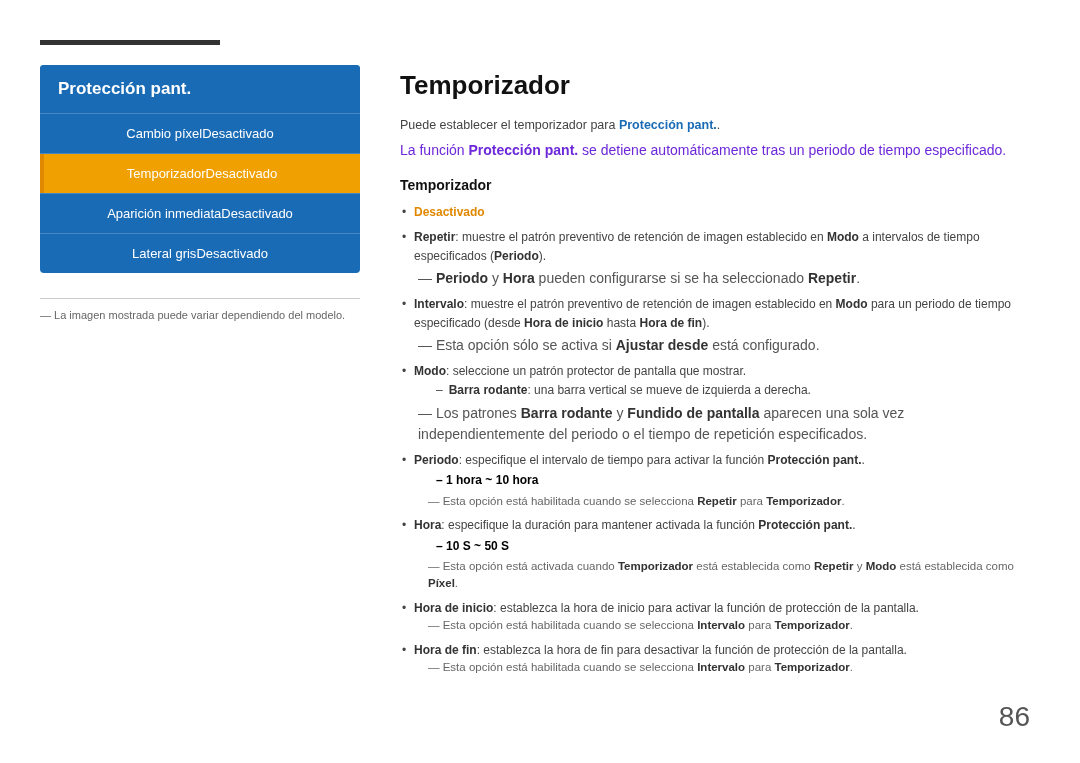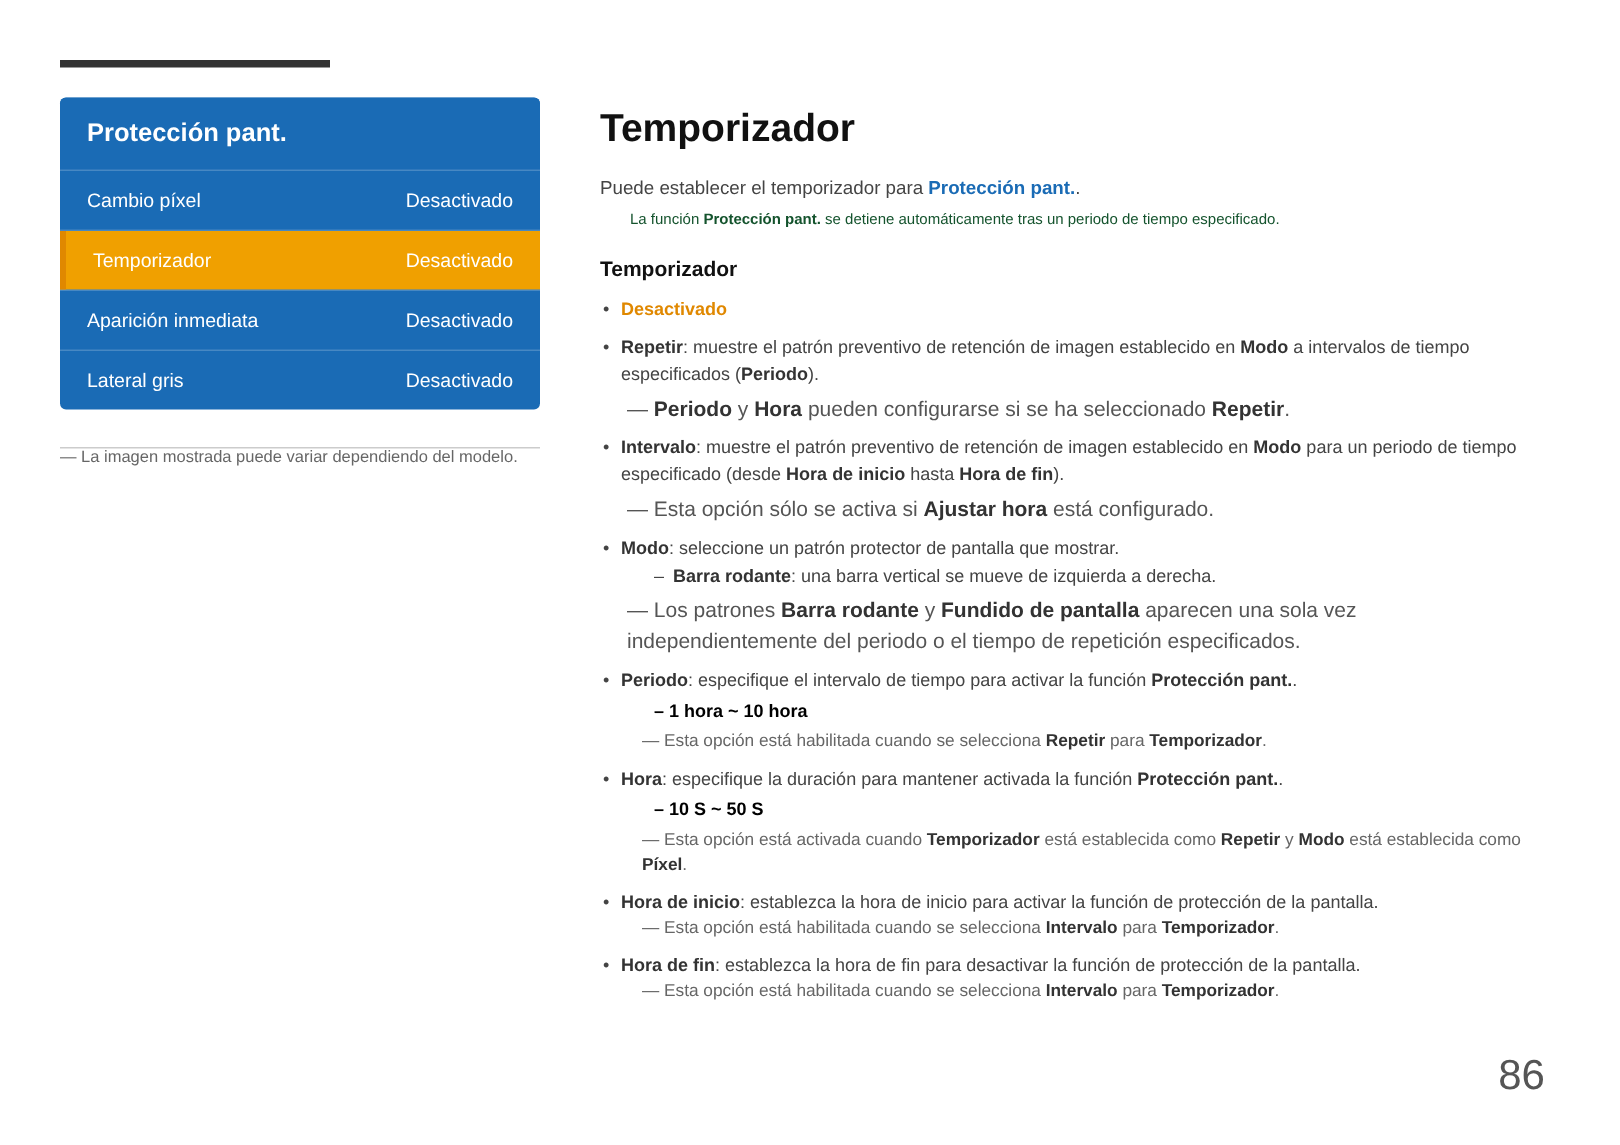--- a/index.html
+++ b/index.html
@@ -45,21 +45,21 @@
     .sidebar-title {
       background: #1a6bb5;
       color: #fff;
       font-size: 17px;
       font-weight: bold;
       padding: 14px 18px;
     }
 
     .sidebar-item {
       display: flex;
-      justify-content: space-between;
+      justify-content: center;
       align-items: center;
       padding: 12px 18px;
       color: #fff;
       font-size: 13px;
       cursor: pointer;
     }
 
     .sidebar-item.active {
       background: #f0a000;
       border-left: 4px solid #e08800;
@@ -81,20 +81,21 @@
     }
 
     .sidebar-divider {
       border: none;
       border-top: 1px solid rgba(255,255,255,0.2);
     }
 
     .sidebar-note {
       margin-top: 25px;
       border-top: 1px solid #ccc;
+      padding-top: 10px;
       font-size: 11px;
       color: #666;
     }
 
     
     .content {
       flex: 1;
       display: flex;
       flex-direction: column;
       padding-top: 10px;
@@ -120,25 +121,24 @@
       margin-bottom: 4px;
       line-height: 1.6;
     }
 
     .content-intro b {
       color: #1a6bb5;
       font-weight: bold;
     }
 
     .content-intro2 {
-      font-size: 10px;
-      color: #14532d;
+      font-size: 14px;
+      color: #6d28d9;
       margin-bottom: 16px;
       line-height: 1.6;
-      margin-left: 20px;
     }
 
     .content-intro2 b {
       font-weight: bold;
     }
 
     .section-title {
       font-size: 14px;
       font-weight: bold;
       color: #111;
@@ -306,21 +306,21 @@
         <span class="orange">Desactivado</span>
       </li>
 
       <li>
         <b>Repetir</b><span>: muestre el patrón preventivo de retención de imagen establecido en </span><b>Modo</b><span> a intervalos de tiempo especificados (</span><b>Periodo</b><span>).</span>
         <div class="sub-note"><span><b>Periodo</b> y <b>Hora</b> pueden configurarse si se ha seleccionado <b>Repetir</b>.</span></div>
       </li>
 
       <li>
         <b>Intervalo</b><span>: muestre el patrón preventivo de retención de imagen establecido en </span><b>Modo</b><span> para un periodo de tiempo especificado (desde </span><b>Hora de inicio</b><span> hasta </span><b>Hora de fin</b><span>).</span>
-        <div class="sub-note"><span>Esta opción sólo se activa si <b>Ajustar hora</b> está configurado.</span></div>
+        <div class="sub-note"><span>Esta opción sólo se activa si <b>Ajustar desde</b> está configurado.</span></div>
       </li>
 
       <li>
         <b>Modo</b><span>: seleccione un patrón protector de pantalla que mostrar.</span>
         <div class="dash-item"><b>Barra rodante</b>: una barra vertical se mueve de izquierda a derecha.</div>
         <div class="sub-note"><span>Los patrones <b>Barra rodante</b> y <b>Fundido de pantalla</b> aparecen una sola vez independientemente del periodo o el tiempo de repetición especificados.</span></div>
       </li>
 
       <li>
         <b>Periodo</b><span>: especifique el intervalo de tiempo para activar la función </span><b>Protección pant.</b><span>.</span>

